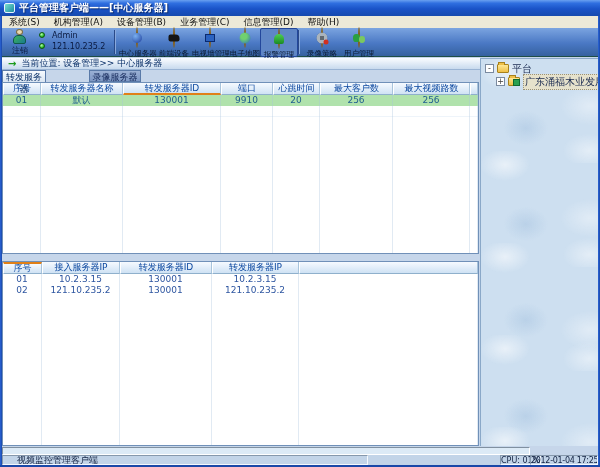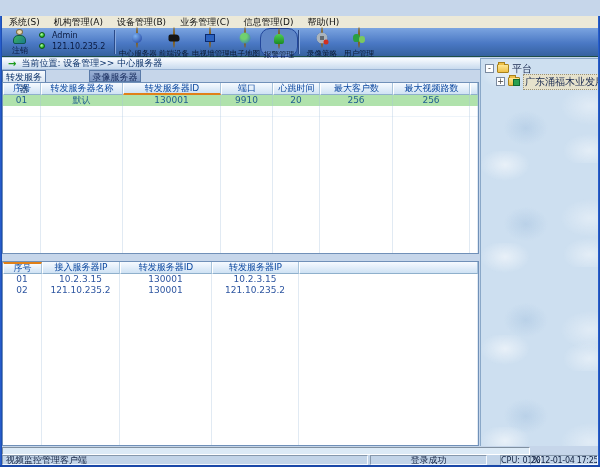--- a/index.html
+++ b/index.html
@@ -37,21 +37,21 @@
   .person-head { position:absolute; left:4px; top:0; width:7px; height:6px; border-radius:50%; background:#ead9b0; border:1px solid #7a6a40; }
   .person-body { position:absolute; left:1px; top:6px; width:13px; height:9px; border-radius:5px 5px 2px 2px; background:linear-gradient(135deg,#3db45a,#187a8e); border:1px solid #0f5a4a; }
   .logout-label { position:absolute; left:4px; top:17px; width:28px; text-align:center; font-size:8px; color:#0a1a40; }
   .status-dot { position:absolute; width:6px; height:6px; border-radius:50%; background:radial-gradient(circle at 35% 30%,#b8ffb0,#22b822 70%,#117a11); border:1px solid #0c5a0c; }
   .dot1{left:37px; top:4px}.dot2{left:37px; top:15px}
   .admin-name { position:absolute; left:50px; top:3px; font-size:8px; color:#0a1a40;text-align:center; }
   .admin-ip { position:absolute; left:50px; top:14px; font-size:8px; color:#0a1a40; }
   .tb-sep { position:absolute; top:2px; height:24px; width:2px; border-left:1px solid #2a4a88; border-right:1px solid #88a8dc; }
   .sep1{left:112px}.sep2{left:296px}
   .tbtn { position:absolute; top:0; width:38px; height:29px; text-align:center; cursor:pointer; }
-  .tbtn.selected { background:#5f86c6; border:1px solid #23479b; border-radius:10px; }
+  .tbtn.selected { background:#5f86c6; border:1px solid #23479b; border-radius:2px; }
   .tbtn .circle {
     width:18px; height:18px; margin:1px auto 0; border-radius:50%;
     background:radial-gradient(circle at 35% 30%,#fff8e0,#f2cc68 55%,#c89030);
     border:1px solid #8a5f10; position:relative;
   }
   .tbtn .glyph { position:absolute; left:50%; top:50%; transform:translate(-50%,-50%); }
   .g-server { width:10px; height:10px; border-radius:50%; background:radial-gradient(circle at 35% 30%,#7ab0f0,#1a3a9a); }
   .g-camera { width:11px; height:7px; border-radius:2px 4px 2px 2px; background:#151515; }
   .g-monitor { width:10px; height:8px; background:#2a62c0; border:1px solid #0a2a70; }
   .g-globe { width:11px; height:11px; border-radius:50%; background:radial-gradient(circle at 40% 35%,#70d070 30%,#2a6ac0); }
@@ -114,30 +114,34 @@
   .drow.empty { border-bottom:1px solid #eef4fa; }
   
   .f0{width:38px}.f1{width:82px}.f2{width:98px}.f3{width:52px}.f4{width:47px}.f5{width:73px}.f6{width:77px}.f7{flex:1}
   
   .a0{width:39px}.a1{width:78px}.a2{width:92px}.a3{width:87px}.a4{flex:1}
   
   .bottom-strip { position:absolute; left:2px; top:447px; width:528px; height:8px; background:#dceaf6; border:1px solid; border-color:#8090a0 #ffffff #ffffff #8090a0; }
   .corner-block { position:absolute; left:532px; top:447px; width:66px; height:8px; background:#c6d6ea; }
   .statusbar { position:absolute; left:2px; top:455px; width:596px; height:10px; background:#c2d4e8; }
   .sb-panel { position:absolute; top:0; height:10px; border:1px solid; border-color:#8698ac #f4f8fc #f4f8fc #8698ac; font-size:8px; color:#102040; line-height:9px; white-space:nowrap; overflow:hidden; }
-  .sb1{ left:0; width:366px; padding-left:3px; font-size:9px; }
+  .sb1{ left:0; width:366px; padding-left:14px; font-size:9px; }
   .sb2{ left:368px; width:117px; text-align:center; font-size:9px; }
   .sb3{ left:498px; width:41px; text-align:right; }
   .sb4{ left:528px; width:68px; text-align:center; letter-spacing:-0.3px; }
 </style>
 </head>
 <body>
 
 <div id="window">
 
+  <div class="titlebar">
+    <span class="title-icon"></span>
+    <span class="title-text">平台管理客户端——[中心服务器]</span>
+  </div>
 
   <div class="menubar">
     <span class="menu-item">系统(S)</span>
     <span class="menu-item">机构管理(A)</span>
     <span class="menu-item">设备管理(B)</span>
     <span class="menu-item">业务管理(C)</span>
     <span class="menu-item">信息管理(D)</span>
     <span class="menu-item">帮助(H)</span>
   </div>
 
@@ -279,21 +283,20 @@
         <span class="dcell a3" style="height:160px"></span>
       <span class="dcell a4" style="height:160px"></span>
     </div>
   </div>
 
   <div class="bottom-strip"></div>
   <div class="corner-block"></div>
 
   <div class="statusbar">
     <span class="sb-panel sb1">视频监控管理客户端</span>
-    <span class="sb-panel sb2">登录成功</span>
     <span class="sb-panel sb3">CPU: 01%</span>
     <span class="sb-panel sb4">2012-01-04 17:25:26</span>
   </div>
 
   <div class="frame-left"></div>
   <div class="frame-right"></div>
   <div class="frame-bottom"></div>
 
 </div>
 

